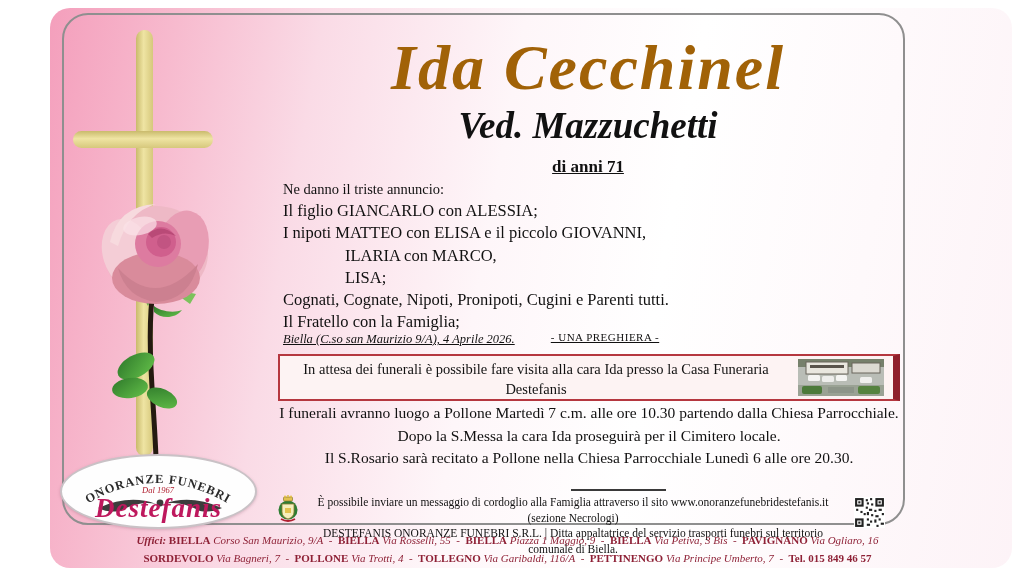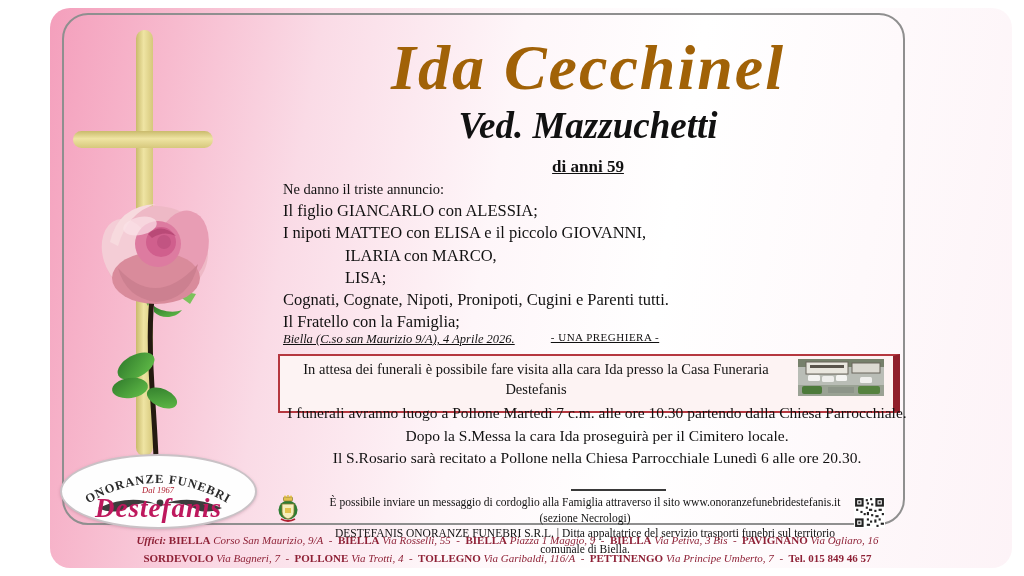--- a/index.html
+++ b/index.html
@@ -61,35 +61,35 @@
   .dateline {
     position:absolute; left:283px; top:332px; font-size:12.5px; font-style:italic;
     text-decoration:underline;
   }
   .prayer {
     position:absolute; left:505px; top:331px; width:200px; text-align:center;
     font-size:11px; text-decoration:underline; letter-spacing:.5px;
   }
   
   .visit-box {
-    position:absolute; left:278px; top:354px; width:622px; height:59px;
+    position:absolute; left:278px; top:354px; width:622px; height:47px;
     border:2px solid #b5373f; border-right:7px solid #8f1f2b; background:#fdf3f3;
   }
   .visit-text {
     position:absolute; left:6px; top:3px; width:500px; text-align:center;
     font-size:14.5px; line-height:20px;
   }
   .visit-photo { position:absolute; right:9px; top:3px; }
   
-  .fline { position:absolute; left:278px; width:622px; text-align:center; font-size:15.5px;margin-left:8px; }
+  .fline { position:absolute; left:278px; width:622px; text-align:center; font-size:15.5px; }
   .f1 { top:404px; } .f2 { top:427px; } .f3 { top:449px; }
   .fnote { position:absolute; left:278px; top:471px; width:622px; text-align:center; font-size:12px; }
   .divider { position:absolute; left:571px; top:489px; width:95px; height:2px; background:#3a3a3a; }
   .condolence {
-    position:absolute; left:314px; top:495px; width:542px; text-align:center;
+    position:absolute; left:302px; top:495px; width:542px; text-align:center;
     font-size:11.5px; line-height:15.5px;
   }
   .qr { position:absolute; left:854px; top:497px; }
   
   .footer {
     position:absolute; left:55px; top:532px; width:905px; text-align:center;
     font-size:11px; line-height:17.5px; color:#8e2136; font-style:italic;font-family:Liberation Serif, serif;
   }
   .footer .city { font-style:normal; font-weight:bold; }
   .footer .uffici { font-weight:bold; }
@@ -157,21 +157,21 @@
     <path d="M8,14 h6 v5 h-6 Z" fill="#e3c24e"></path>
     <rect x="6.5" y="3" width="9" height="4" rx="1" fill="#e3c24e" stroke="#8a7a30" stroke-width=".7"></rect>
     <circle cx="8" cy="2.5" r="1.1" fill="#e3c24e"></circle>
       <circle cx="11" cy="2" r="1.1" fill="#e3c24e"></circle>
       <circle cx="14" cy="2.5" r="1.1" fill="#e3c24e"></circle>
     <path d="M4,25 q7,4 14,0" stroke="#b02030" stroke-width="2" fill="none"></path>
   </svg>
 
   <div class="name">Ida Cecchinel</div>
   <div class="maiden">Ved. Mazzuchetti</div>
-  <div class="age">di anni 59</div>
+  <div class="age">di anni 71</div>
 
   <div class="lead">Ne danno il triste annuncio:</div>
   <div class="family" id="family-lines">
       <div class="">Il figlio GIANCARLO con ALESSIA;</div>
       <div class="">I nipoti MATTEO con ELISA e il piccolo GIOVANNI,</div>
       <div class="indent">ILARIA con MARCO,</div>
       <div class="indent">LISA;</div>
       <div class="">Cognati, Cognate, Nipoti, Pronipoti, Cugini e Parenti tutti.</div>
       <div class="">Il Fratello con la Famiglia;</div>
     </div>

